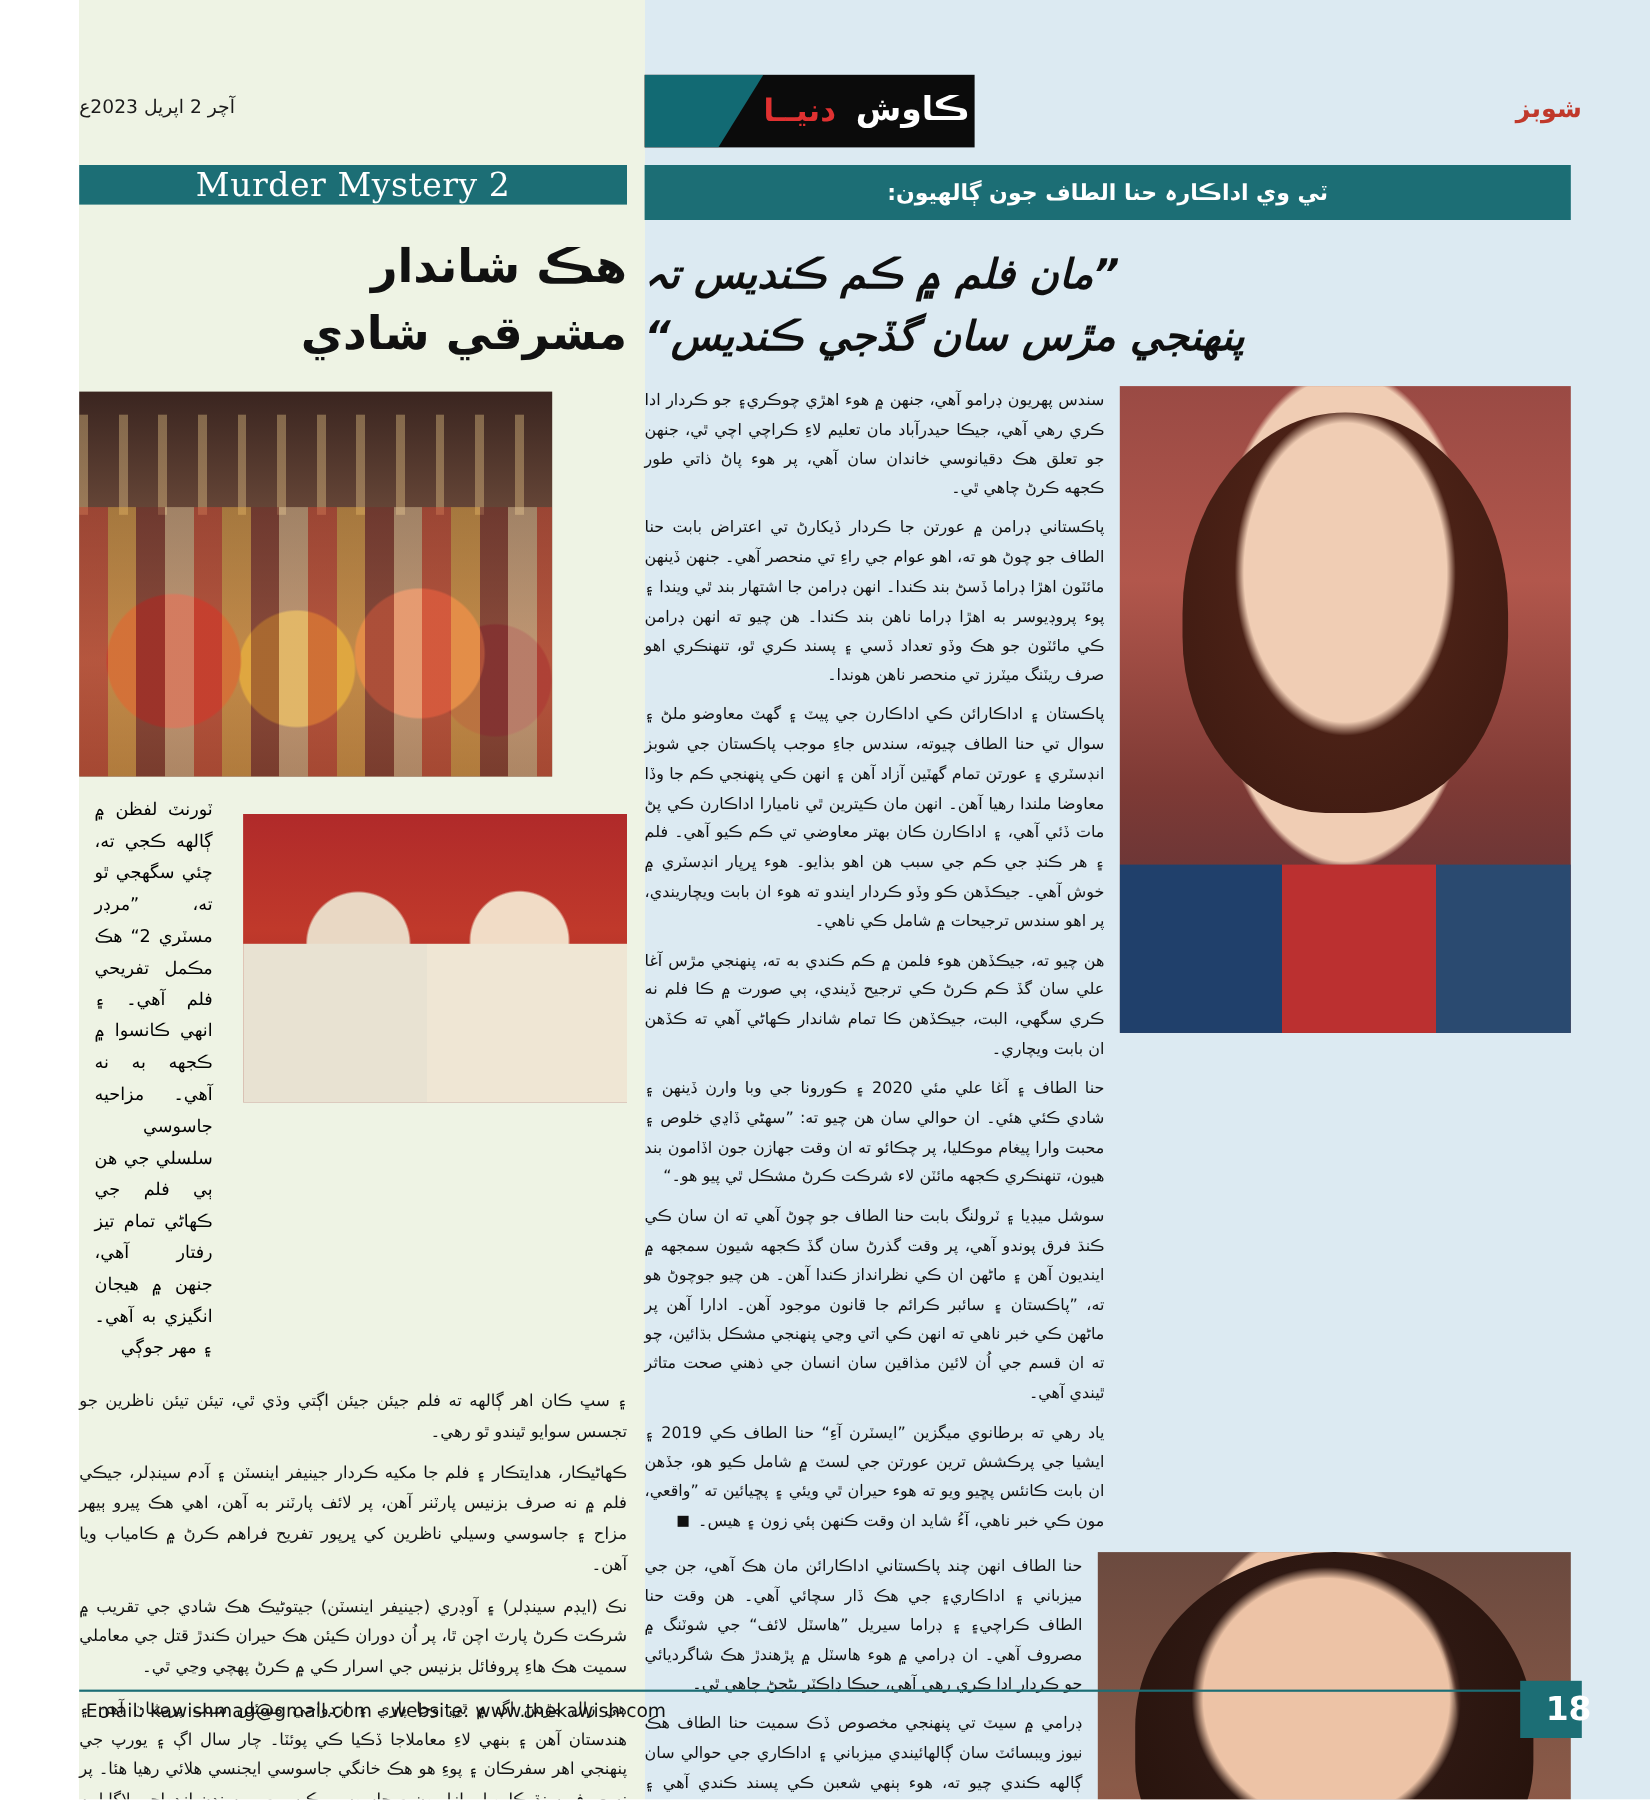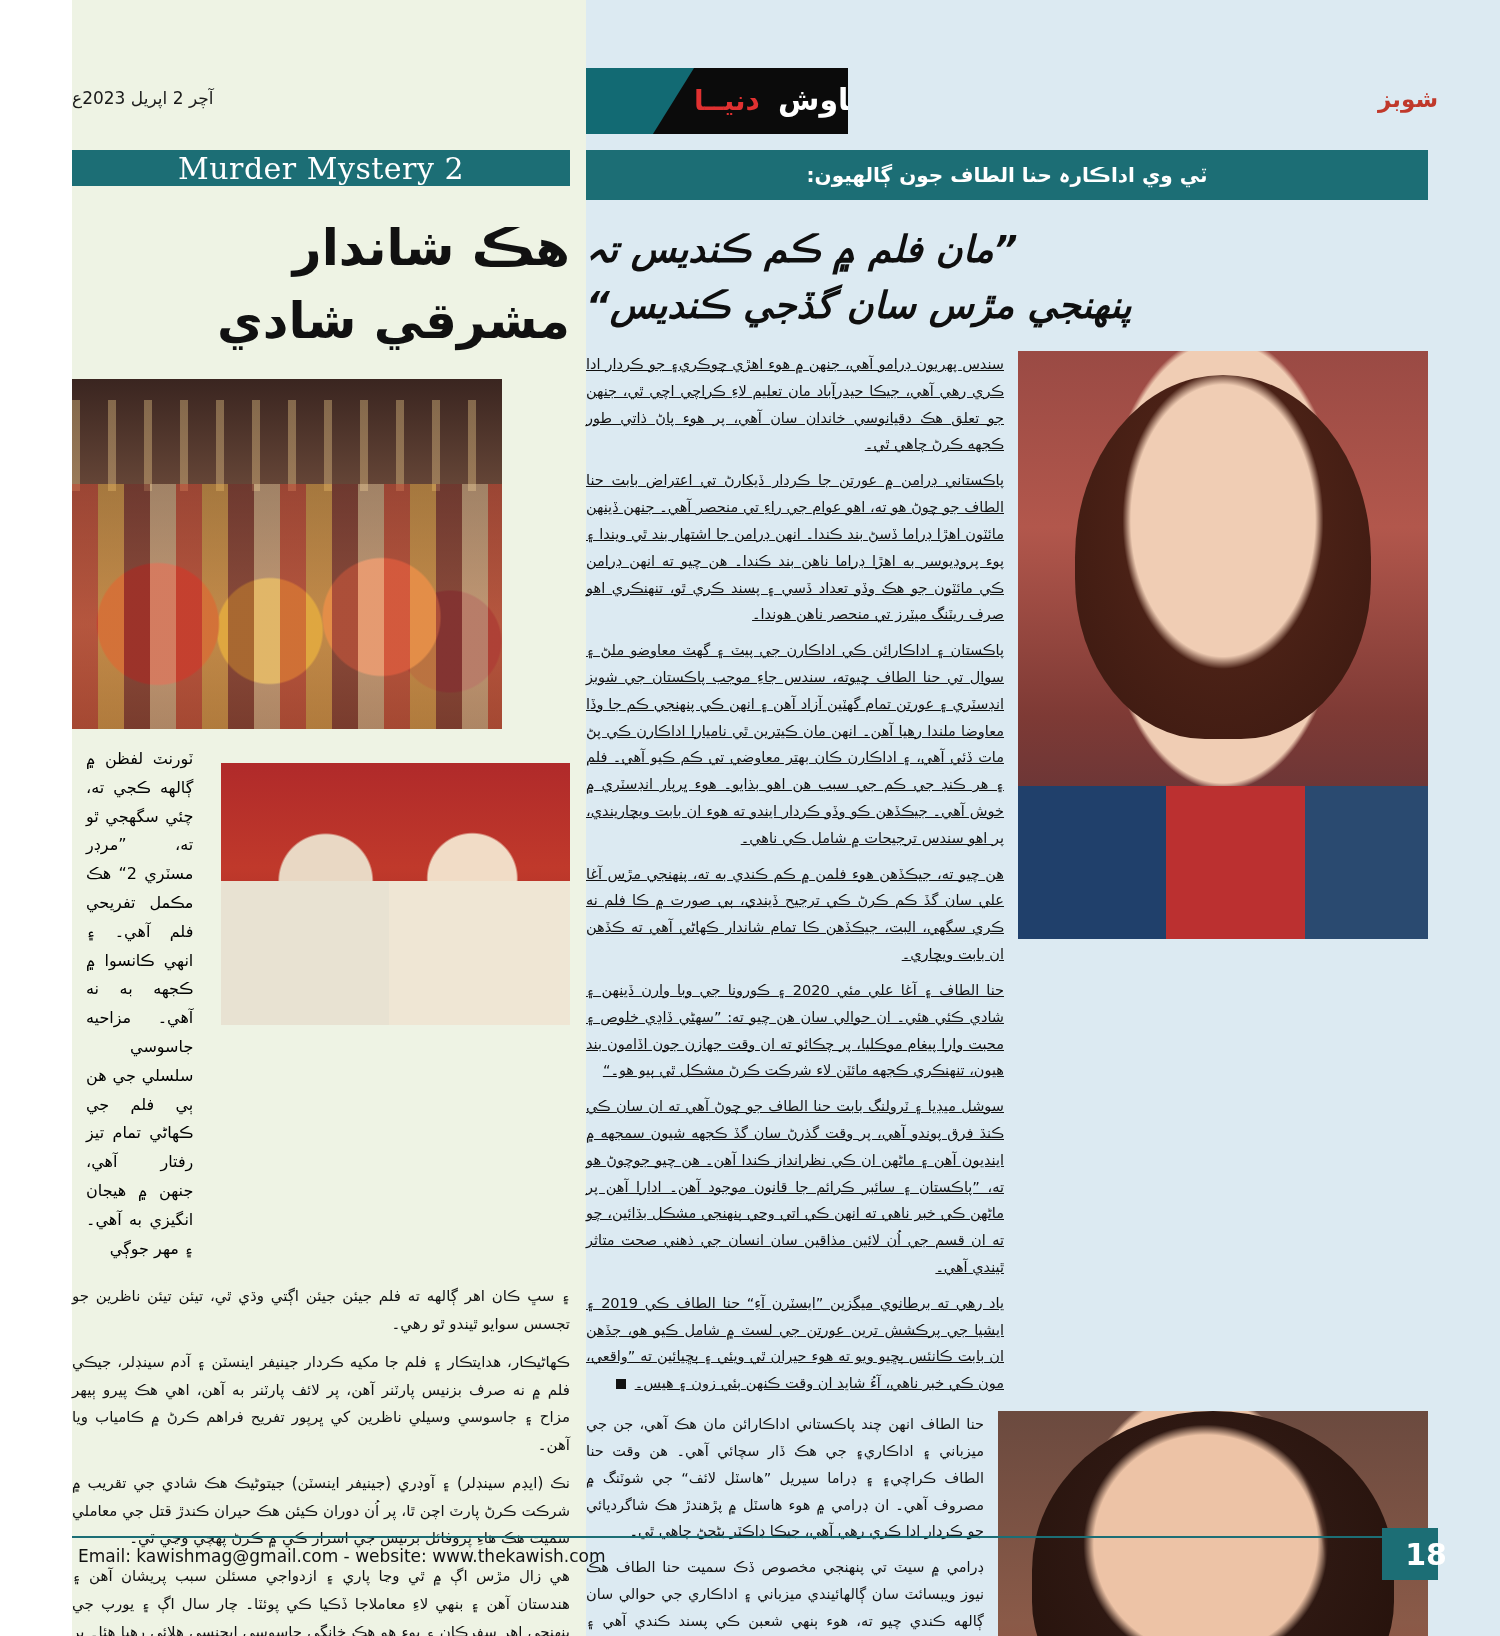--- a/index.html
+++ b/index.html
@@ -16,21 +16,21 @@
       #ffffff 0px, #ffffff 72px,
       #eef3e4 72px, #eef3e4 586px,
       #dceaf2 586px, #dceaf2 1500px);
     overflow: hidden;
   }
 
   
   .masthead {
     position: absolute;
     top: 68px; left: 586px;
-    width: 262px; height: 66px;
+    width: 300px; height: 66px;
     background: #0b0b0b;
     overflow: hidden;
   }
   .masthead .wedge {
     position: absolute;
     top: 0; left: 0;
     width: 108px; height: 66px;
     background: #126a73;
     clip-path: polygon(0 0, 100% 0, 62% 100%, 0 100%);
   }
@@ -73,21 +73,21 @@
     background: #1c6e75;
     color: #fff;
     display: flex; align-items: center; justify-content: center;
     font-family: "DejaVu Serif", serif;
     font-size: 30px; letter-spacing: 0.5px;
   }
   .left-headline {
     margin-top: 26px;
     text-align: right;
     direction: rtl;
-    font-size: 50px;
+    font-size: 42px;
     font-weight: bold;
     line-height: 1.45;
     color: #111;
     padding-left: 45px;
   }
   .photo {
     position: relative;
     background: #8b7d6b;
     overflow: hidden;
   }
@@ -202,21 +202,21 @@
     background: linear-gradient(to right, #20406b 0 36%, #bb3030 36% 70%, #2a4a70 70% 100%);
   }
 
   .right-body {
     direction: rtl;
     text-align: justify;
     font-size: 14.5px;
     line-height: 1.85;
     color: #111;
   }
-  .right-body p { margin: 0 0 9px 0; text-decoration: underline; }
+  .right-body p { margin: 0 0 9px 0; }
 
   
   .lower-row {
     margin-top: 14px;
     display: flex;
     flex-direction: row-reverse;
     gap: 14px;
   }
   #photo-portrait2 {
     width: 430px; height: 530px;

